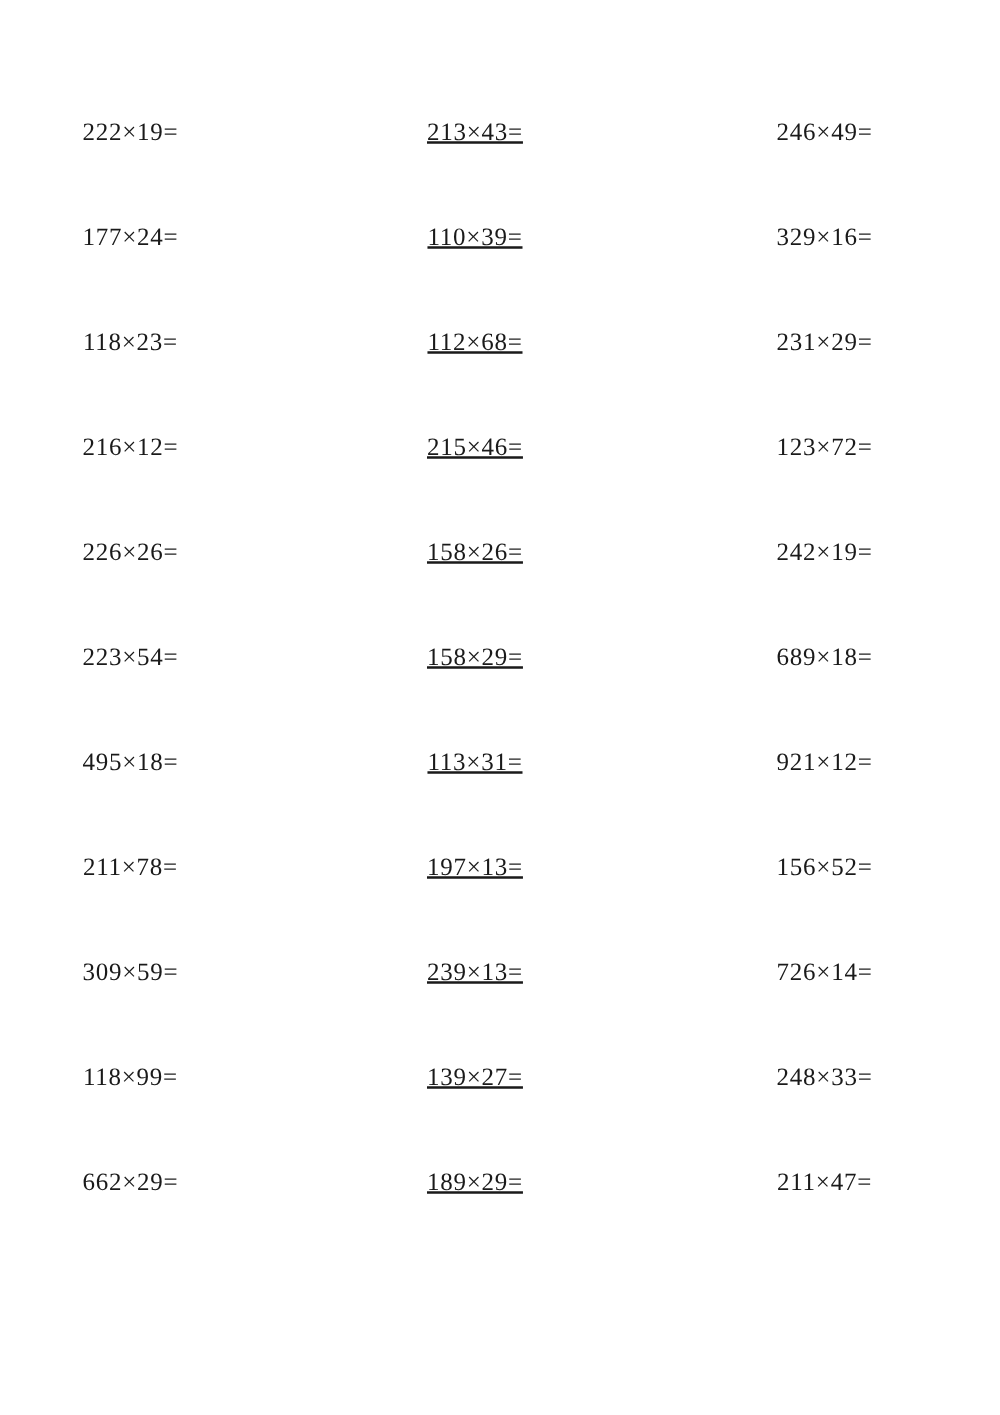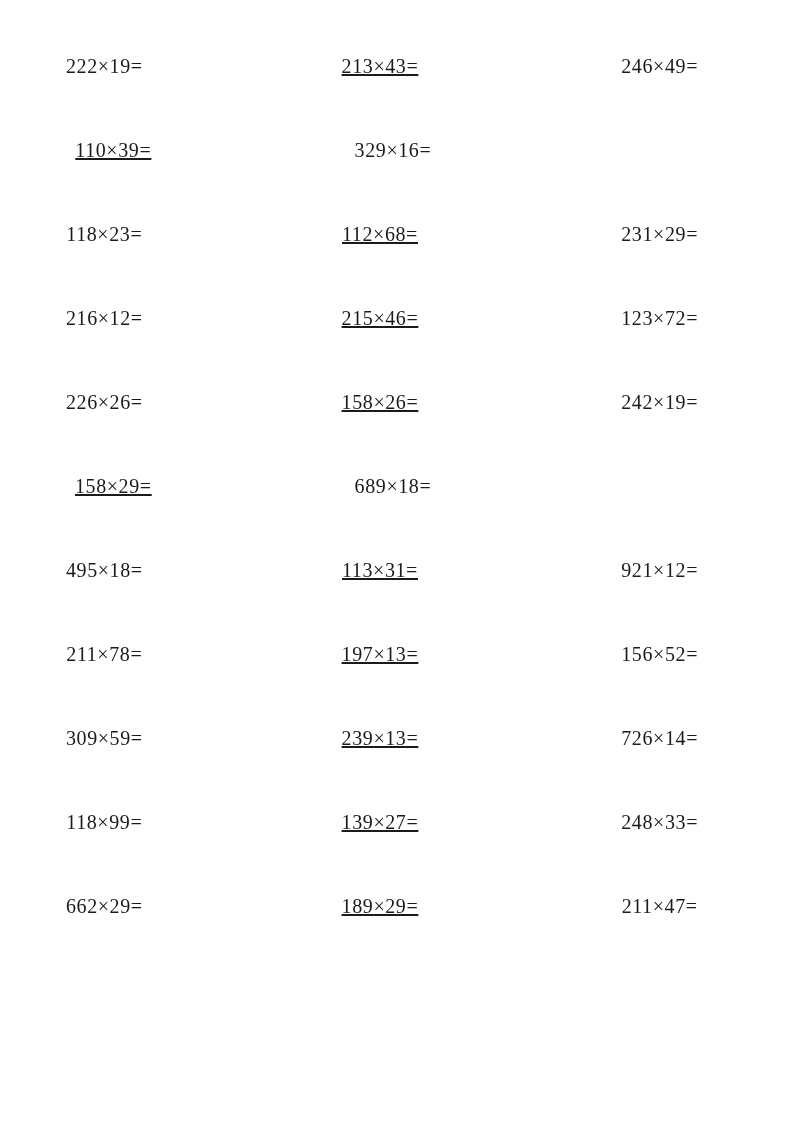--- a/index.html
+++ b/index.html
@@ -14,21 +14,21 @@
     background: #ffffff;
     margin: 0 auto;
     overflow: hidden;
     box-sizing: border-box;
   }
   .worksheet {
     position: absolute;
     left: 0;
     top: 0;
     width: 800px;
-    padding-top: 52px;
+    padding-top: 92px;
     box-sizing: border-box;
   }
   .problem-row {
     display: flex;
     width: 100%;
     height: 84px;
     align-items: flex-start;
     box-sizing: border-box;
   }
   .problem-cell {
@@ -50,39 +50,41 @@
 <body>
 
 <div class="page">
   <div class="worksheet" id="problem-grid">
       <div class="problem-row">
         <div class="problem-cell col-1">222×19=</div>
         <div class="problem-cell col-2">213×43=</div>
         <div class="problem-cell col-3">246×49=</div>
       </div>
       <div class="problem-row">
+        <div class="problem-cell col-1">177×24=</div>
         <div class="problem-cell col-2">110×39=</div>
         <div class="problem-cell col-3">329×16=</div>
       </div>
       <div class="problem-row">
         <div class="problem-cell col-1">118×23=</div>
         <div class="problem-cell col-2">112×68=</div>
         <div class="problem-cell col-3">231×29=</div>
       </div>
       <div class="problem-row">
         <div class="problem-cell col-1">216×12=</div>
         <div class="problem-cell col-2">215×46=</div>
         <div class="problem-cell col-3">123×72=</div>
       </div>
       <div class="problem-row">
         <div class="problem-cell col-1">226×26=</div>
         <div class="problem-cell col-2">158×26=</div>
         <div class="problem-cell col-3">242×19=</div>
       </div>
       <div class="problem-row">
+        <div class="problem-cell col-1">223×54=</div>
         <div class="problem-cell col-2">158×29=</div>
         <div class="problem-cell col-3">689×18=</div>
       </div>
       <div class="problem-row">
         <div class="problem-cell col-1">495×18=</div>
         <div class="problem-cell col-2">113×31=</div>
         <div class="problem-cell col-3">921×12=</div>
       </div>
       <div class="problem-row">
         <div class="problem-cell col-1">211×78=</div>

